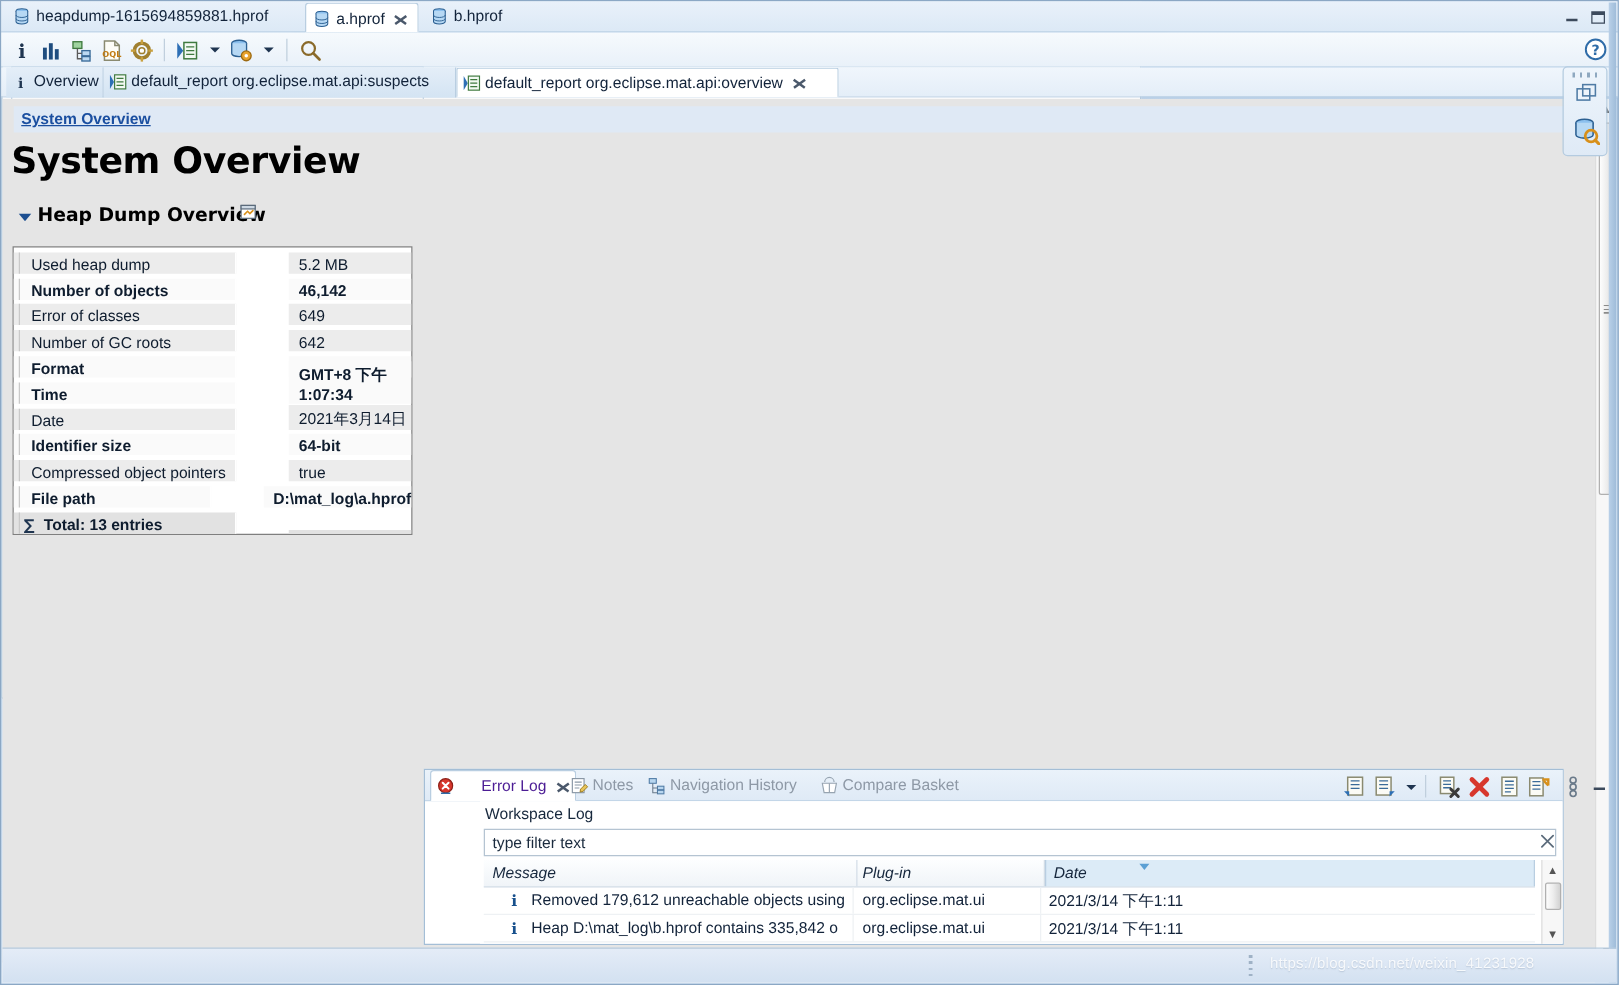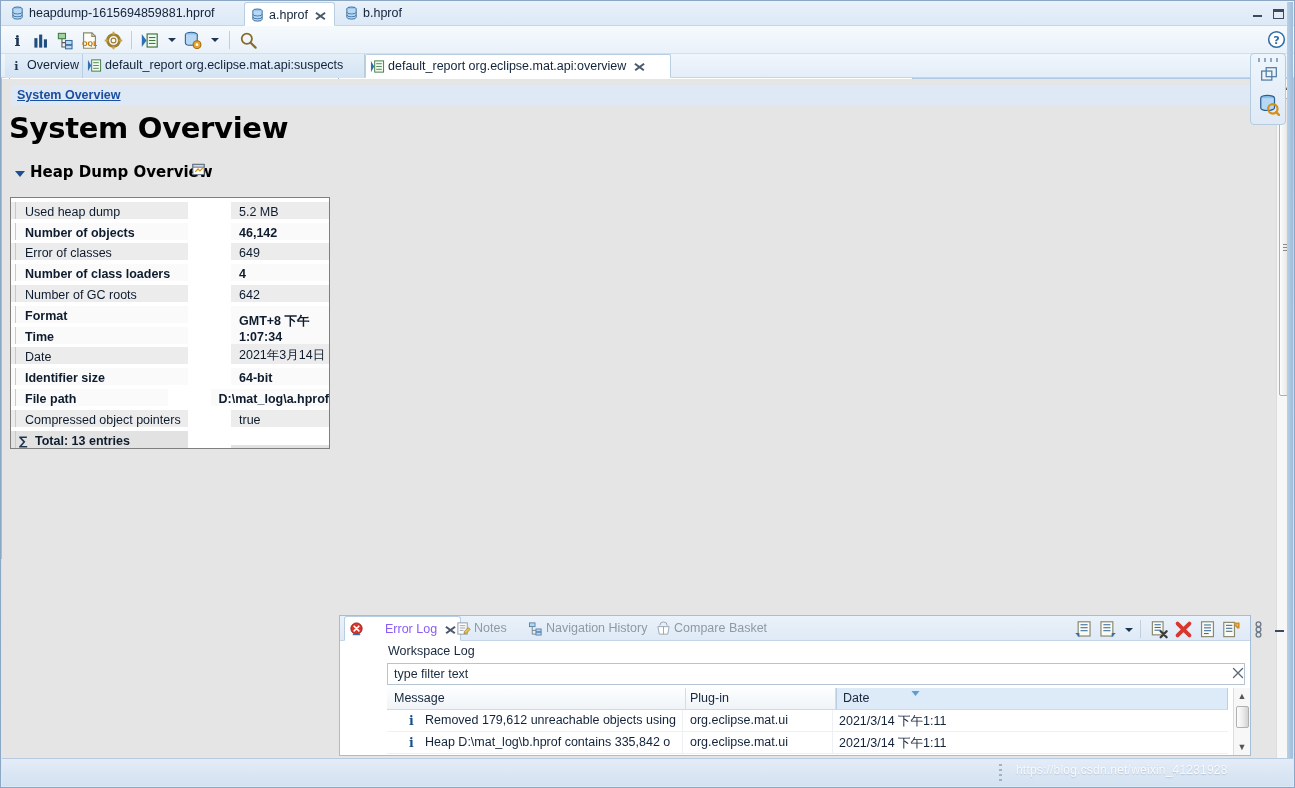--- a/index.html
+++ b/index.html
@@ -302,21 +302,21 @@
   #btabs {
     position:absolute; left:0; top:0; right:0; height:25px;
     background: linear-gradient(180deg,#eaf2fa 0%, #dfeaf6 100%);
     border-bottom:1px solid #c3d6e8;
   }
   .btab {
     position:absolute; top:0; height:25px; line-height:24px;
     padding: 0 4px 0 22px; font-size:12.5px; white-space:nowrap;
   }
   .btab.active { background:#fff; border:1px solid #b9cee1; border-bottom:1px solid #fff;
-                 border-radius:3px 3px 0 0; color:#8b5cf6;padding-left:40px; }
+                 border-radius:3px 3px 0 0; color:#4c1d95;padding-left:40px; }
   .btab.inactive { color:#8e99a6; }
   .btab .tabicon { position:absolute; left:4px; top:5px; width:15px; height:15px; }
 
   #wsLog {
     position:absolute; left:4px; top:0; height:22px; font-size:12.5px; color:#17283d;
     padding-top:3px;
   }
   #filterBox {
     position:absolute; left:3px; top:22px; right:5px; height:22px;
     background:#fff; border:1px solid #b5c4d2;
@@ -324,21 +324,21 @@
   }
   #filterClear {
     position:absolute; right:6px; top:26px; width:12px; height:12px;
   }
   #logHdr {
     position:absolute; left:3px; right:22px; top:47px; height:22px;
     background: linear-gradient(180deg,#fdfeff 0%, #f0f4f8 100%);
     border-bottom:1px solid #cfdae5;
   }
   #logHdr .hc {
-    position:absolute; top:3px; font-size:12.5px; color:#16273d;
+    position:absolute; top:3px; font-size:12.5px; color:#16273d;font-style:italic;
   }
   #logHdr .hsep { position:absolute; top:0; bottom:0; width:1px; background:#d3dde7; }
   #logHdr .sortcol {
     position:absolute; top:0; bottom:0; background:#dcebf7;
     border-left:1px solid #b9cee1; border-right:1px solid #b9cee1;
   }
   .logRow { position:absolute; left:3px; right:22px; height:22px;
             border-bottom:1px solid #eef1f4; font-size:12.5px; color:#12233a; }
   .logRow .ic { position:absolute; left:22px; top:3px; width:10px; color:#17508c;
                 font-weight:bold; font-family:"DejaVu Serif", serif; }
@@ -698,51 +698,47 @@
             <div class="v">5.2 MB</div>
           </div>
         <div class="r even">
             <div class="k">Number of objects</div>
             <div class="v">46,142</div>
           </div>
         <div class="r odd">
             <div class="k">Error of classes</div>
             <div class="v">649</div>
           </div>
-        <div class="r even">
-            <div class="k">Number of class loaders</div>
-            <div class="v">4</div>
-          </div>
         <div class="r odd">
             <div class="k">Number of GC roots</div>
             <div class="v">642</div>
           </div>
         <div class="r even">
             <div class="k">Format</div>
             <div class="v">hprof</div>
           </div>
         <div class="r even">
             <div class="k">Time</div>
             <div class="v">GMT+8 下午1:07:34</div>
           </div>
         <div class="r odd">
             <div class="k">Date</div>
             <div class="v">2021年3月14日</div>
           </div>
         <div class="r even">
             <div class="k">Identifier size</div>
             <div class="v">64-bit</div>
           </div>
+        <div class="r odd">
+            <div class="k">Compressed object pointers</div>
+            <div class="v">true</div>
+          </div>
         <div class="r even">
             <div class="k">File path</div>
             <div class="v">D:\mat_log\a.hprof</div>
-          </div>
-        <div class="r odd">
-            <div class="k">Compressed object pointers</div>
-            <div class="v">true</div>
           </div>
         <div class="r total">
           <div class="k">
             <span class="sig">∑</span>
             <span>Total: 13 entries</span>
           </div>
           <div class="v"></div>
         </div>
       </div>
     </div>
@@ -780,21 +776,21 @@
           <rect x="2" y="2" width="10" height="12" fill="#fff" stroke="#8a97a5" stroke-width="1"></rect>
           <g stroke="#8a97a5" stroke-width=".9">
               <path d="M4 5 h6"></path>
               <path d="M4 7.5 h6"></path>
               <path d="M4 10 h4"></path>
             </g>
           <path d="M9 11 l4-4 l2 2 l-4 4 l-2.4 .4 Z" fill="#e8c45a" stroke="#9c7a18" stroke-width=".8"></path>
         </svg>
         <span>Notes</span>
       </div>
-      <div class="btab inactive" style="left:184px">
+      <div class="btab inactive" style="left:174px">
         <svg class="tabicon" viewBox="0 0 16 16">
           <rect x="1.5" y="2" width="6" height="4" fill="#b8d6ef" stroke="#4f7ba5" stroke-width=".9"></rect>
           <rect x="8.5" y="8.5" width="5.5" height="3" fill="#b8d6ef" stroke="#4f7ba5" stroke-width=".9"></rect>
           <rect x="8.5" y="12" width="5.5" height="3" fill="#b8d6ef" stroke="#4f7ba5" stroke-width=".9"></rect>
           <path d="M4.5 6 v8 h4 M4.5 10 h4" fill="none" stroke="#6a7a8a" stroke-width=".9"></path>
         </svg>
         <span>Navigation History</span>
       </div>
       <div class="btab inactive" style="left:312px">
         <svg class="tabicon" viewBox="0 0 16 16">

